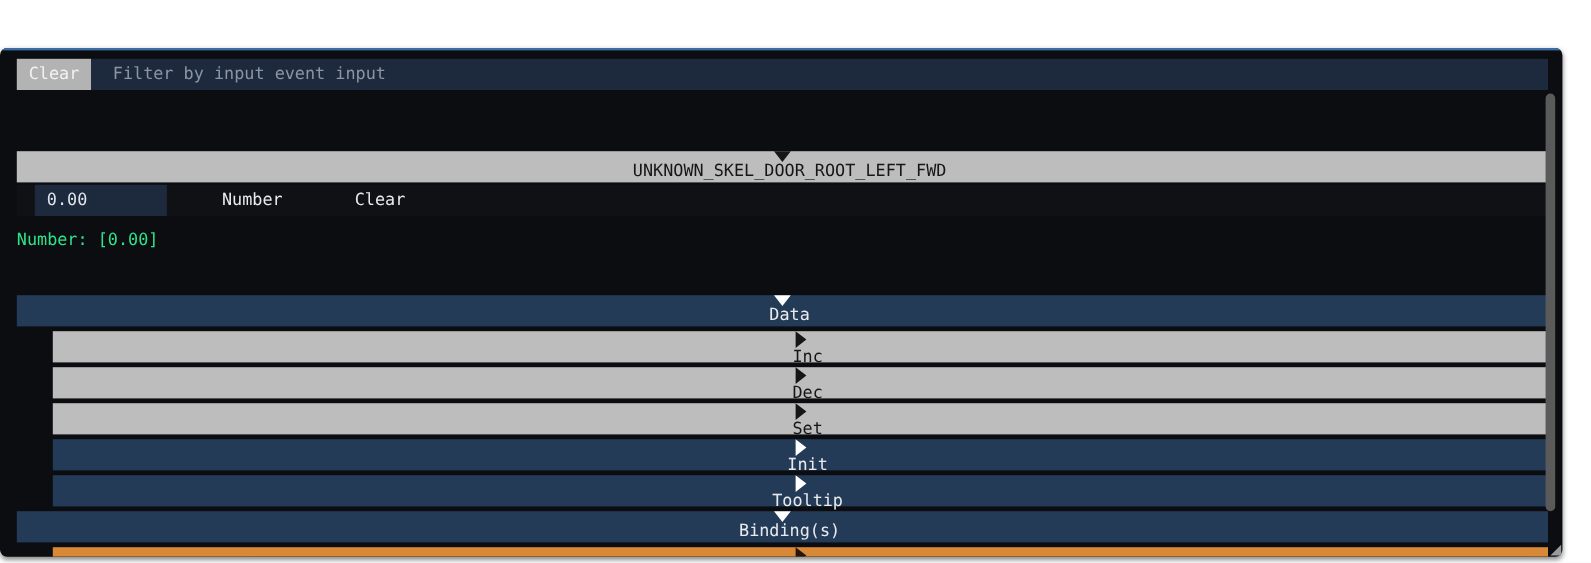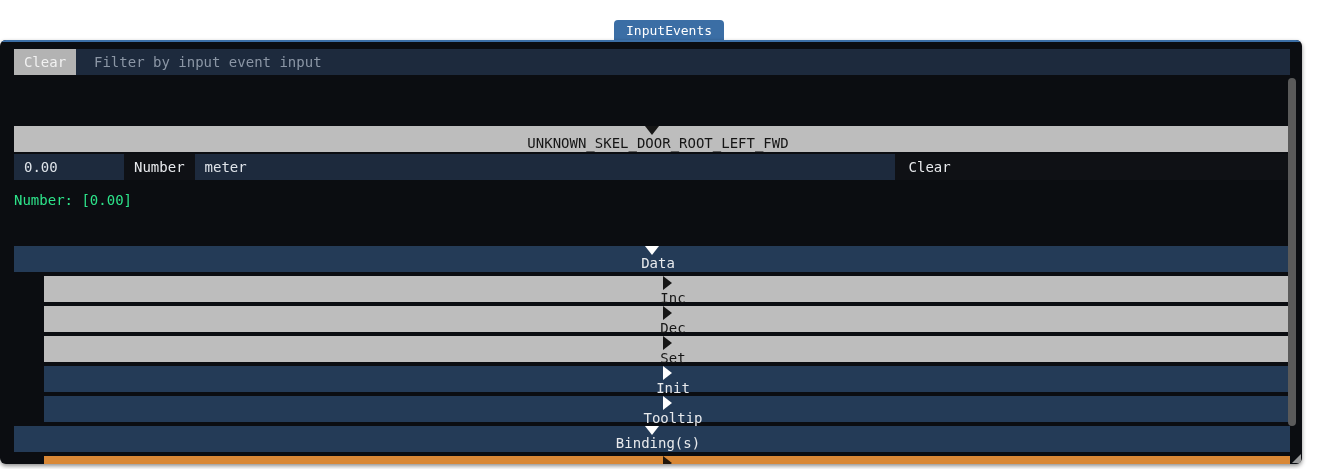--- a/index.html
+++ b/index.html
@@ -166,30 +166,32 @@
     background: #0f1115;
   }
   .field {
     background: #1d2a3d;
     color: #dfe4ea;
     font-size: 14px;
     display: flex;
     align-items: center;
     padding-left: 10px;
     box-sizing: border-box;
+    margin-left: 15px;
   }
   .field-number { width: 110px; flex: 0 0 auto; }
   .fieldlabel {
     background: #0f1115;
     color: #e8eaed;
     font-size: 14px;
     display: flex;
     align-items: center;
     padding: 0 10px;
     flex: 0 0 auto;
+    margin-left: 36px;
   }
   .field-meter { width: 700px; flex: 0 0 auto; }
   .label-units { padding-left: 14px; }
 
   .codeline {
     position: absolute;
     left: 14px;
     top: 150px;
     font-size: 14px;
     color: #2de38a;
@@ -225,25 +227,20 @@
     border-bottom: 9px solid #c9c9c9;
     opacity: 0.75;
     cursor: nwse-resize;
   }
 </style>
 </head>
 <body>
 
 <div id="root">
 
-  <div class="tabstrip">
-    <div class="tab">
-      <span>InputEvents</span>
-    </div>
-  </div>
 
   <div class="window">
     <div class="window-accent"></div>
 
     <div class="viewport">
 
       <div class="toolbar">
         <div class="clear-btn">
           <span>Clear</span>
         </div>
@@ -257,23 +254,20 @@
         <span class="row-label">UNKNOWN_SKEL_DOOR_ROOT_LEFT_FWD</span>
       </div>
 
       <div class="valuerow">
         <div class="field field-number">
           <span>0.00</span>
         </div>
         <div class="fieldlabel">
           <span>Number</span>
         </div>
-        <div class="field field-meter">
-          <span>meter</span>
-        </div>
         <div class="fieldlabel label-units">
           <span>Clear</span>
         </div>
       </div>
 
 
       <div class="codeline">Number: [0.00]</div>
 
       <div class="row row-blue" style="left:14px; top:204px; width:1276px; padding-left:12px;">
         <span class="tri tri-down-light"></span>

